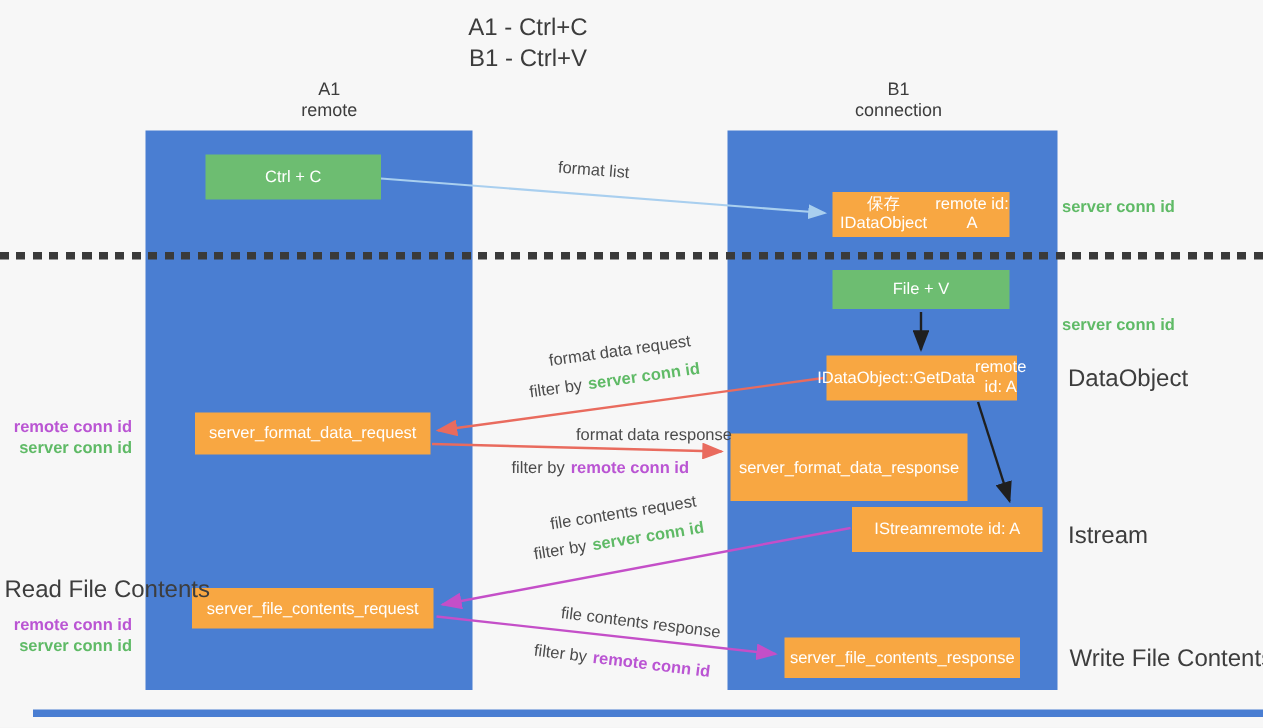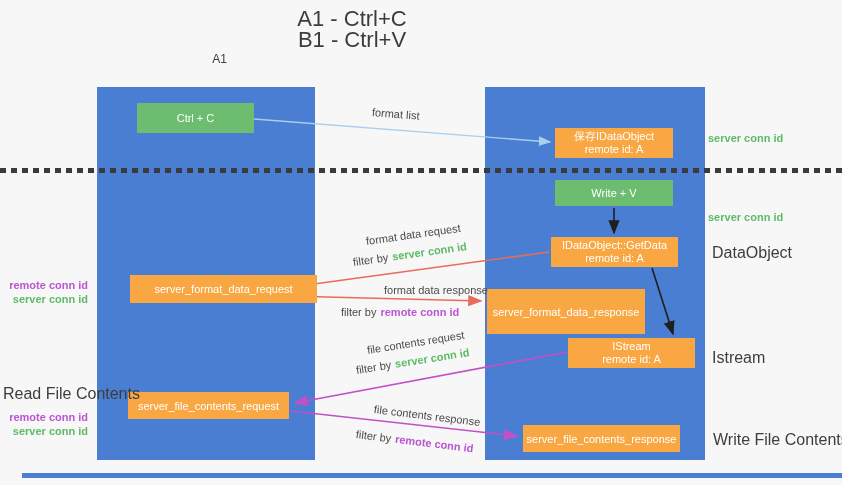--- a/index.html
+++ b/index.html
@@ -19,40 +19,40 @@
   #lane-right{left:485px;top:87px;width:220px;height:373px;}
   .lane-header{
     position:absolute;text-align:center;font-size:12px;line-height:14px;
     color:var(--text-dark);
   }
   #lane-header-left{left:97px;top:52px;width:245px;text-align:center;}
   #lane-header-right{left:485px;top:52px;width:228px;}
   
   #title{
     position:absolute;left:0;top:8px;width:704px;text-align:center;
-    font-size:22px;line-height:21px;color:#3c3c3c;
+    font-size:16px;line-height:21px;color:#3c3c3c;
   }
   
   #divider{
     position:absolute;left:0;top:168px;width:842px;height:5px;
     background:repeating-linear-gradient(to right,#3a3a3a 0 6px,transparent 6px 11px);
   }
   
   .node{
     position:absolute;display:flex;align-items:center;justify-content:center;
     color:#fff;font-size:11px;text-align:center;box-sizing:border-box;
   }
   .node.green{background:var(--action-green);}
   .node.orange{background:var(--message-orange);}
-  .node.two-line{flex-direction:column;line-height:13px;}
+  .node.two-line{flex-direction:row;line-height:13px;}
   #node-ctrl-c{left:137px;top:103px;width:117px;height:30px;}
   #node-save{left:555px;top:128px;width:118px;height:30px;}
   #node-ctrl-v{left:555px;top:180px;width:118px;height:26px;}
   #node-getdata{left:551px;top:237px;width:127px;height:30px;}
-  #node-format-req{left:130px;top:275px;width:187px;height:28px;}
+  #node-format-req{left:130px;top:275px;width:157px;height:28px;}
   #node-format-resp{left:487px;top:289px;width:158px;height:45px;}
   #node-istream{left:568px;top:338px;width:127px;height:30px;}
   #node-file-req{left:128px;top:392px;width:161px;height:27px;}
   #node-file-resp{left:523px;top:425px;width:157px;height:27px;}
   
   .side-label{position:absolute;white-space:nowrap;}
   .green-text{color:var(--text-green);font-weight:bold;font-size:11px;}
   .purple-text{color:var(--text-purple);font-weight:bold;font-size:11px;}
   .dark-text{color:var(--text-dark);font-size:16px;}
   .conn-id-stack{position:absolute;width:88px;text-align:right;line-height:14px;}
@@ -83,20 +83,25 @@
 
 <div id="stage">
 
   <div id="title">
     <div>A1 - Ctrl+C</div>
     <div>B1 - Ctrl+V</div>
   </div>
 
   <div class="lane-header" id="lane-header-left">
     <div>A1</div>
+    <div>remote</div>
+  </div>
+  <div class="lane-header" id="lane-header-right">
+    <div>B1</div>
+    <div>connection</div>
   </div>
 
   <div class="lane" id="lane-left"></div>
   <div class="lane" id="lane-right"></div>
 
   <div id="divider"></div>
 
   <svg id="arrows" width="842" height="485">
     <defs>
       <marker id="m-blue" markerWidth="9" markerHeight="7" refX="8" refY="3.5" orient="auto">
@@ -122,21 +127,21 @@
   </svg>
 
   <div class="node green" id="node-ctrl-c">
     <span>Ctrl + C</span>
   </div>
   <div class="node orange two-line" id="node-save">
     <span>保存IDataObject</span>
     <span>remote id: A</span>
   </div>
   <div class="node green" id="node-ctrl-v">
-    <span>Write + V</span>
+    <span>File + V</span>
   </div>
   <div class="node orange two-line" id="node-getdata">
     <span>IDataObject::GetData</span>
     <span>remote id: A</span>
   </div>
   <div class="node orange" id="node-format-req">
     <span>server_format_data_request</span>
   </div>
   <div class="node orange" id="node-format-resp">
     <span>server_format_data_response</span>

